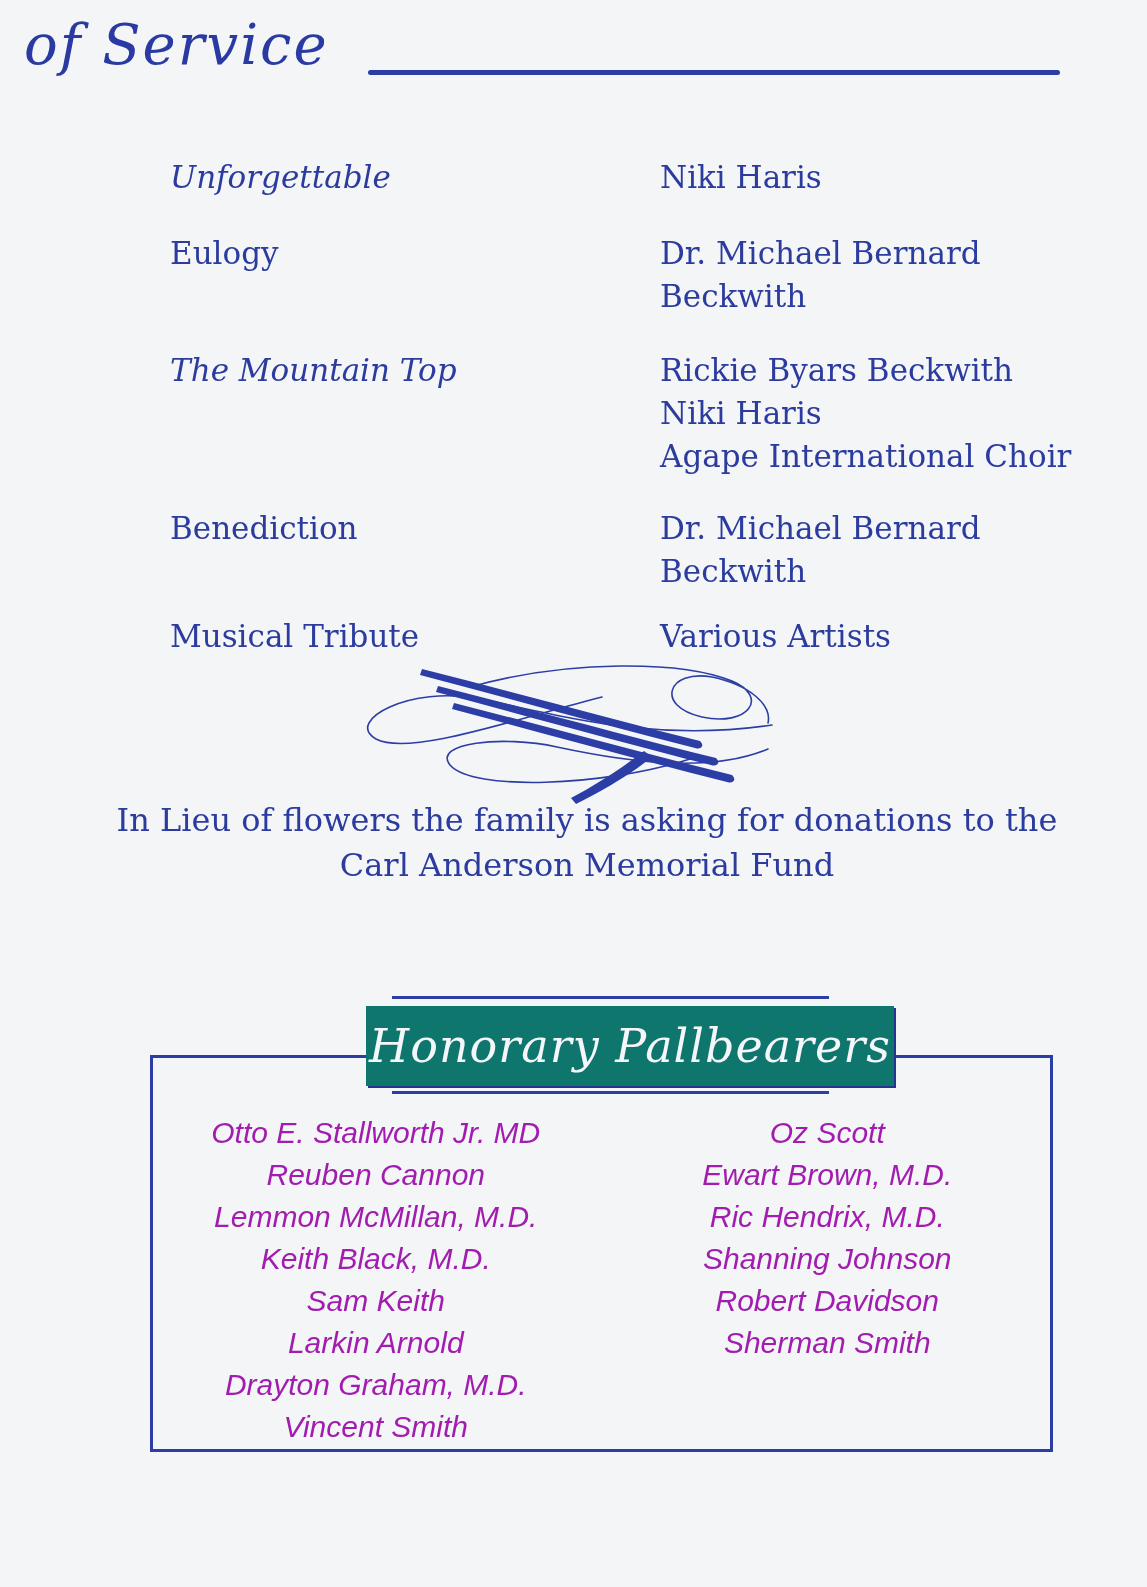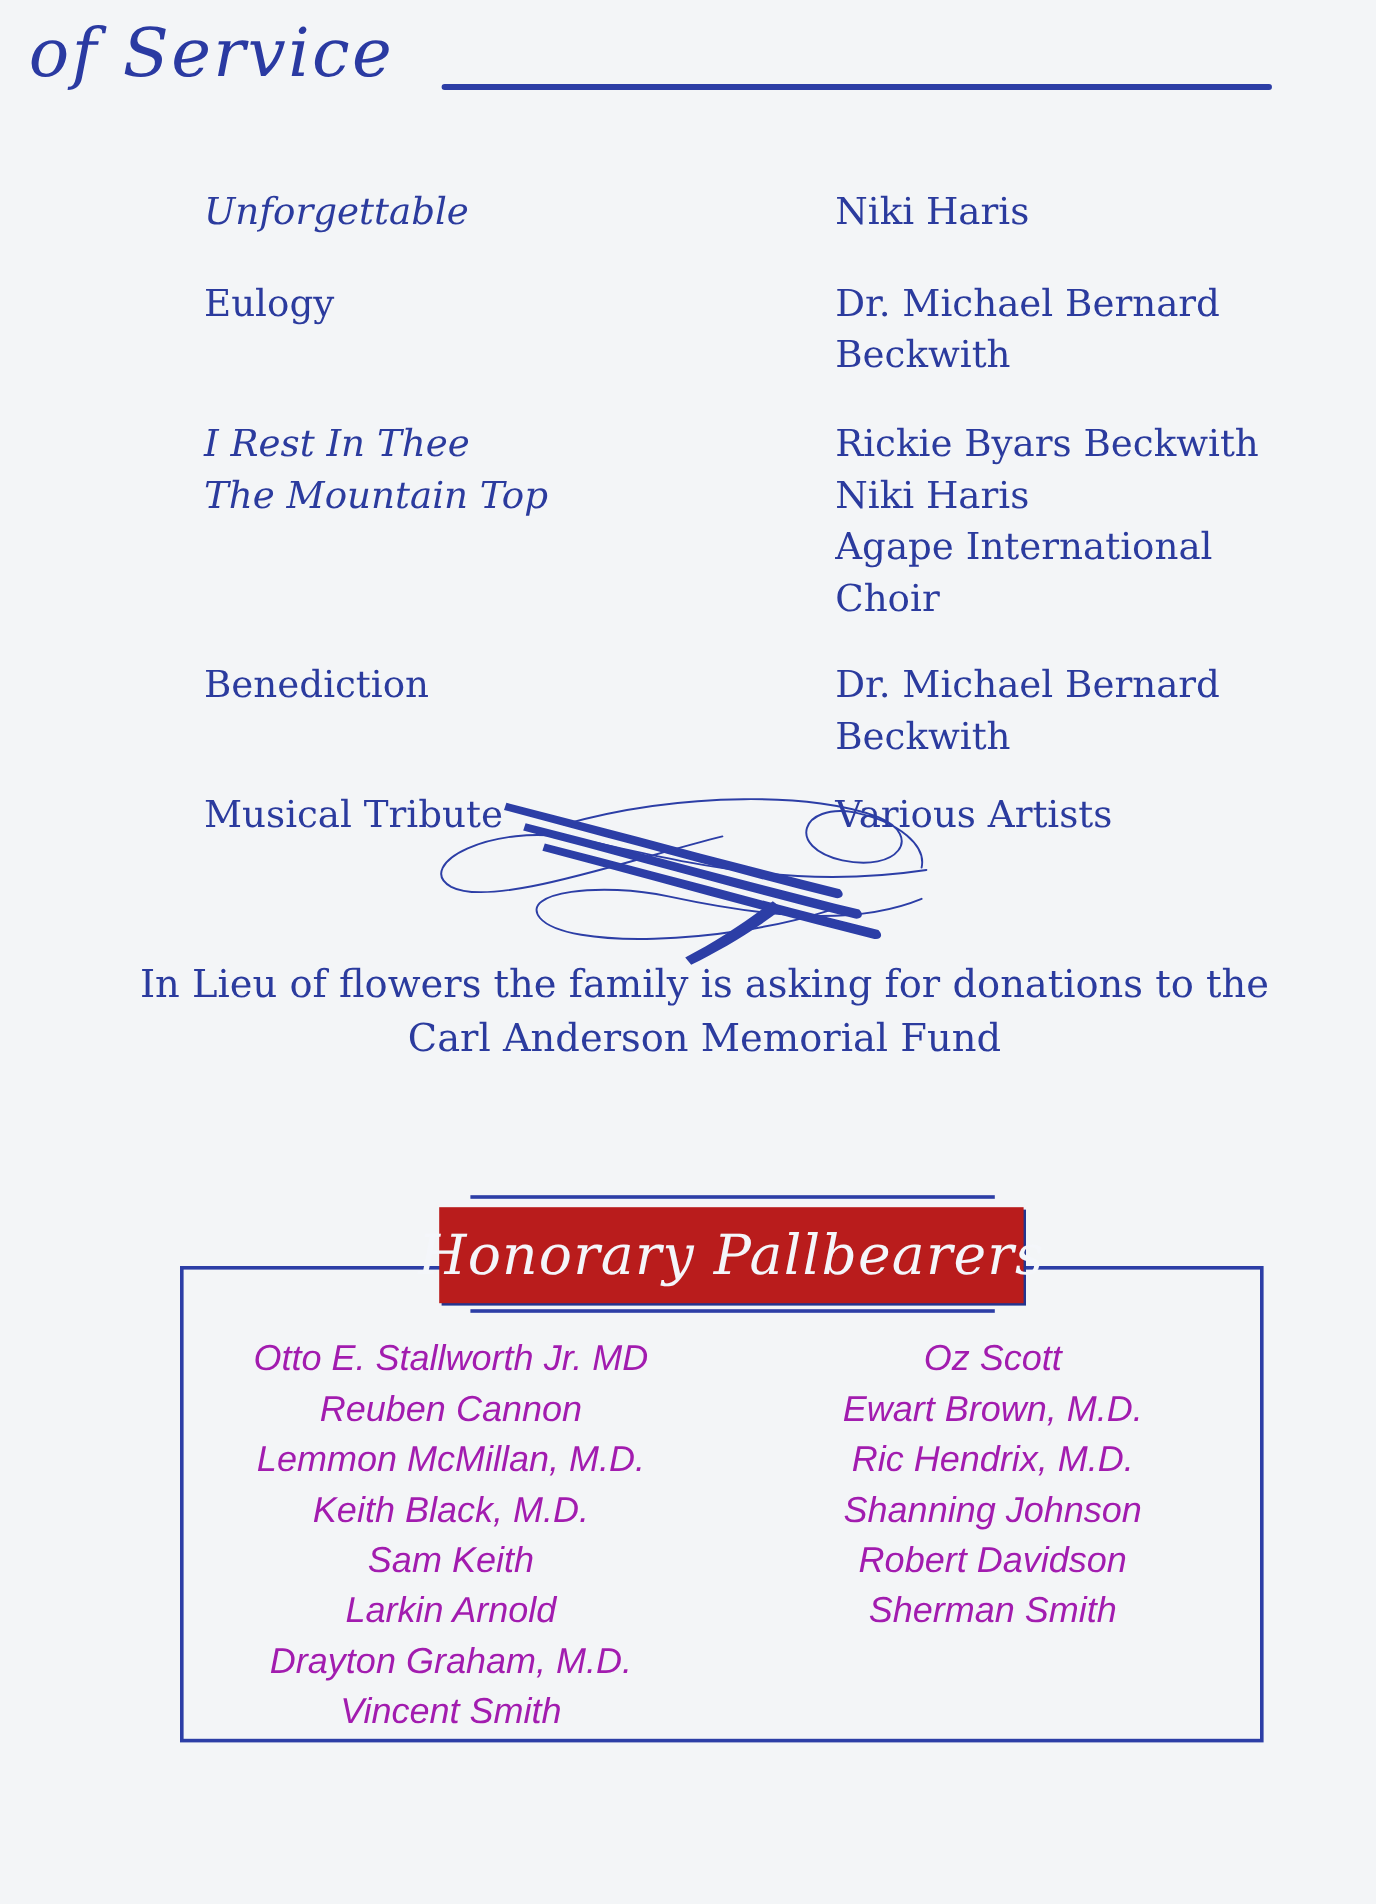--- a/index.html
+++ b/index.html
@@ -19,21 +19,21 @@
   }
   .heading-rule{
     position:absolute;left:368px;top:70px;width:692px;height:5px;
     background:#2c3ea6;border-radius:3px;
   }
   
   .program{
     position:absolute;left:170px;top:156px;width:910px;
     color:#2b3b9e;font-size:31px;line-height:43px;
   }
-  .prow{display:grid;grid-template-columns:490px auto;gap:36px;}
+  .prow{display:grid;grid-template-columns:490px auto;}
   .prow-1{margin-bottom:33px;}
   .prow-2{margin-bottom:31px;}
   .prow-3{margin-bottom:29px;}
   .prow-4{margin-bottom:22px;}
   .pline{display:block;}
   .italic .pline{font-style:italic;}
   
   .flourish{position:absolute;left:352px;top:646px;width:430px;height:162px;}
   
   .donation{
@@ -44,22 +44,22 @@
   .donation .pline{display:block;padding-left:27px;}
   
   .pb-box{
     position:absolute;left:150px;top:1055px;width:903px;height:397px;
     border:3px solid #2c3ea6;box-sizing:border-box;
   }
   .pb-line{position:absolute;left:392px;width:437px;height:3px;background:#2c3ea6;}
   .pb-line-top{top:996px;}
   .pb-line-bottom{top:1091px;}
   .pb-band{
-    position:absolute;left:366px;top:1006px;width:487px;height:80px;
-    background:#b91c1c;
+    position:absolute;left:366px;top:1006px;width:528px;height:80px;
+    background:#0f766e;
     box-shadow:2px 2px 0 #24358f;
     display:flex;align-items:center;justify-content:center;
   }
   .pb-band span{
     font-style:italic;font-size:46px;color:#f4f6fa;
     letter-spacing:1px;white-space:nowrap;
   }
   .pb-names{
     position:absolute;left:150px;top:1112px;width:903px;
     display:flex;
@@ -90,21 +90,20 @@
     <div class="prow prow-2">
       <div class="pcell">
         <span class="pline">Eulogy</span>
       </div>
       <div class="pcell">
         <span class="pline">Dr. Michael Bernard Beckwith</span>
       </div>
     </div>
     <div class="prow prow-3">
       <div class="pcell italic">
-        <span class="pline">I Rest In Thee</span>
         <span class="pline">The Mountain Top</span>
       </div>
       <div class="pcell">
         <span class="pline">Rickie Byars Beckwith</span>
         <span class="pline">Niki Haris</span>
         <span class="pline">Agape International Choir</span>
       </div>
     </div>
     <div class="prow prow-4">
       <div class="pcell">

